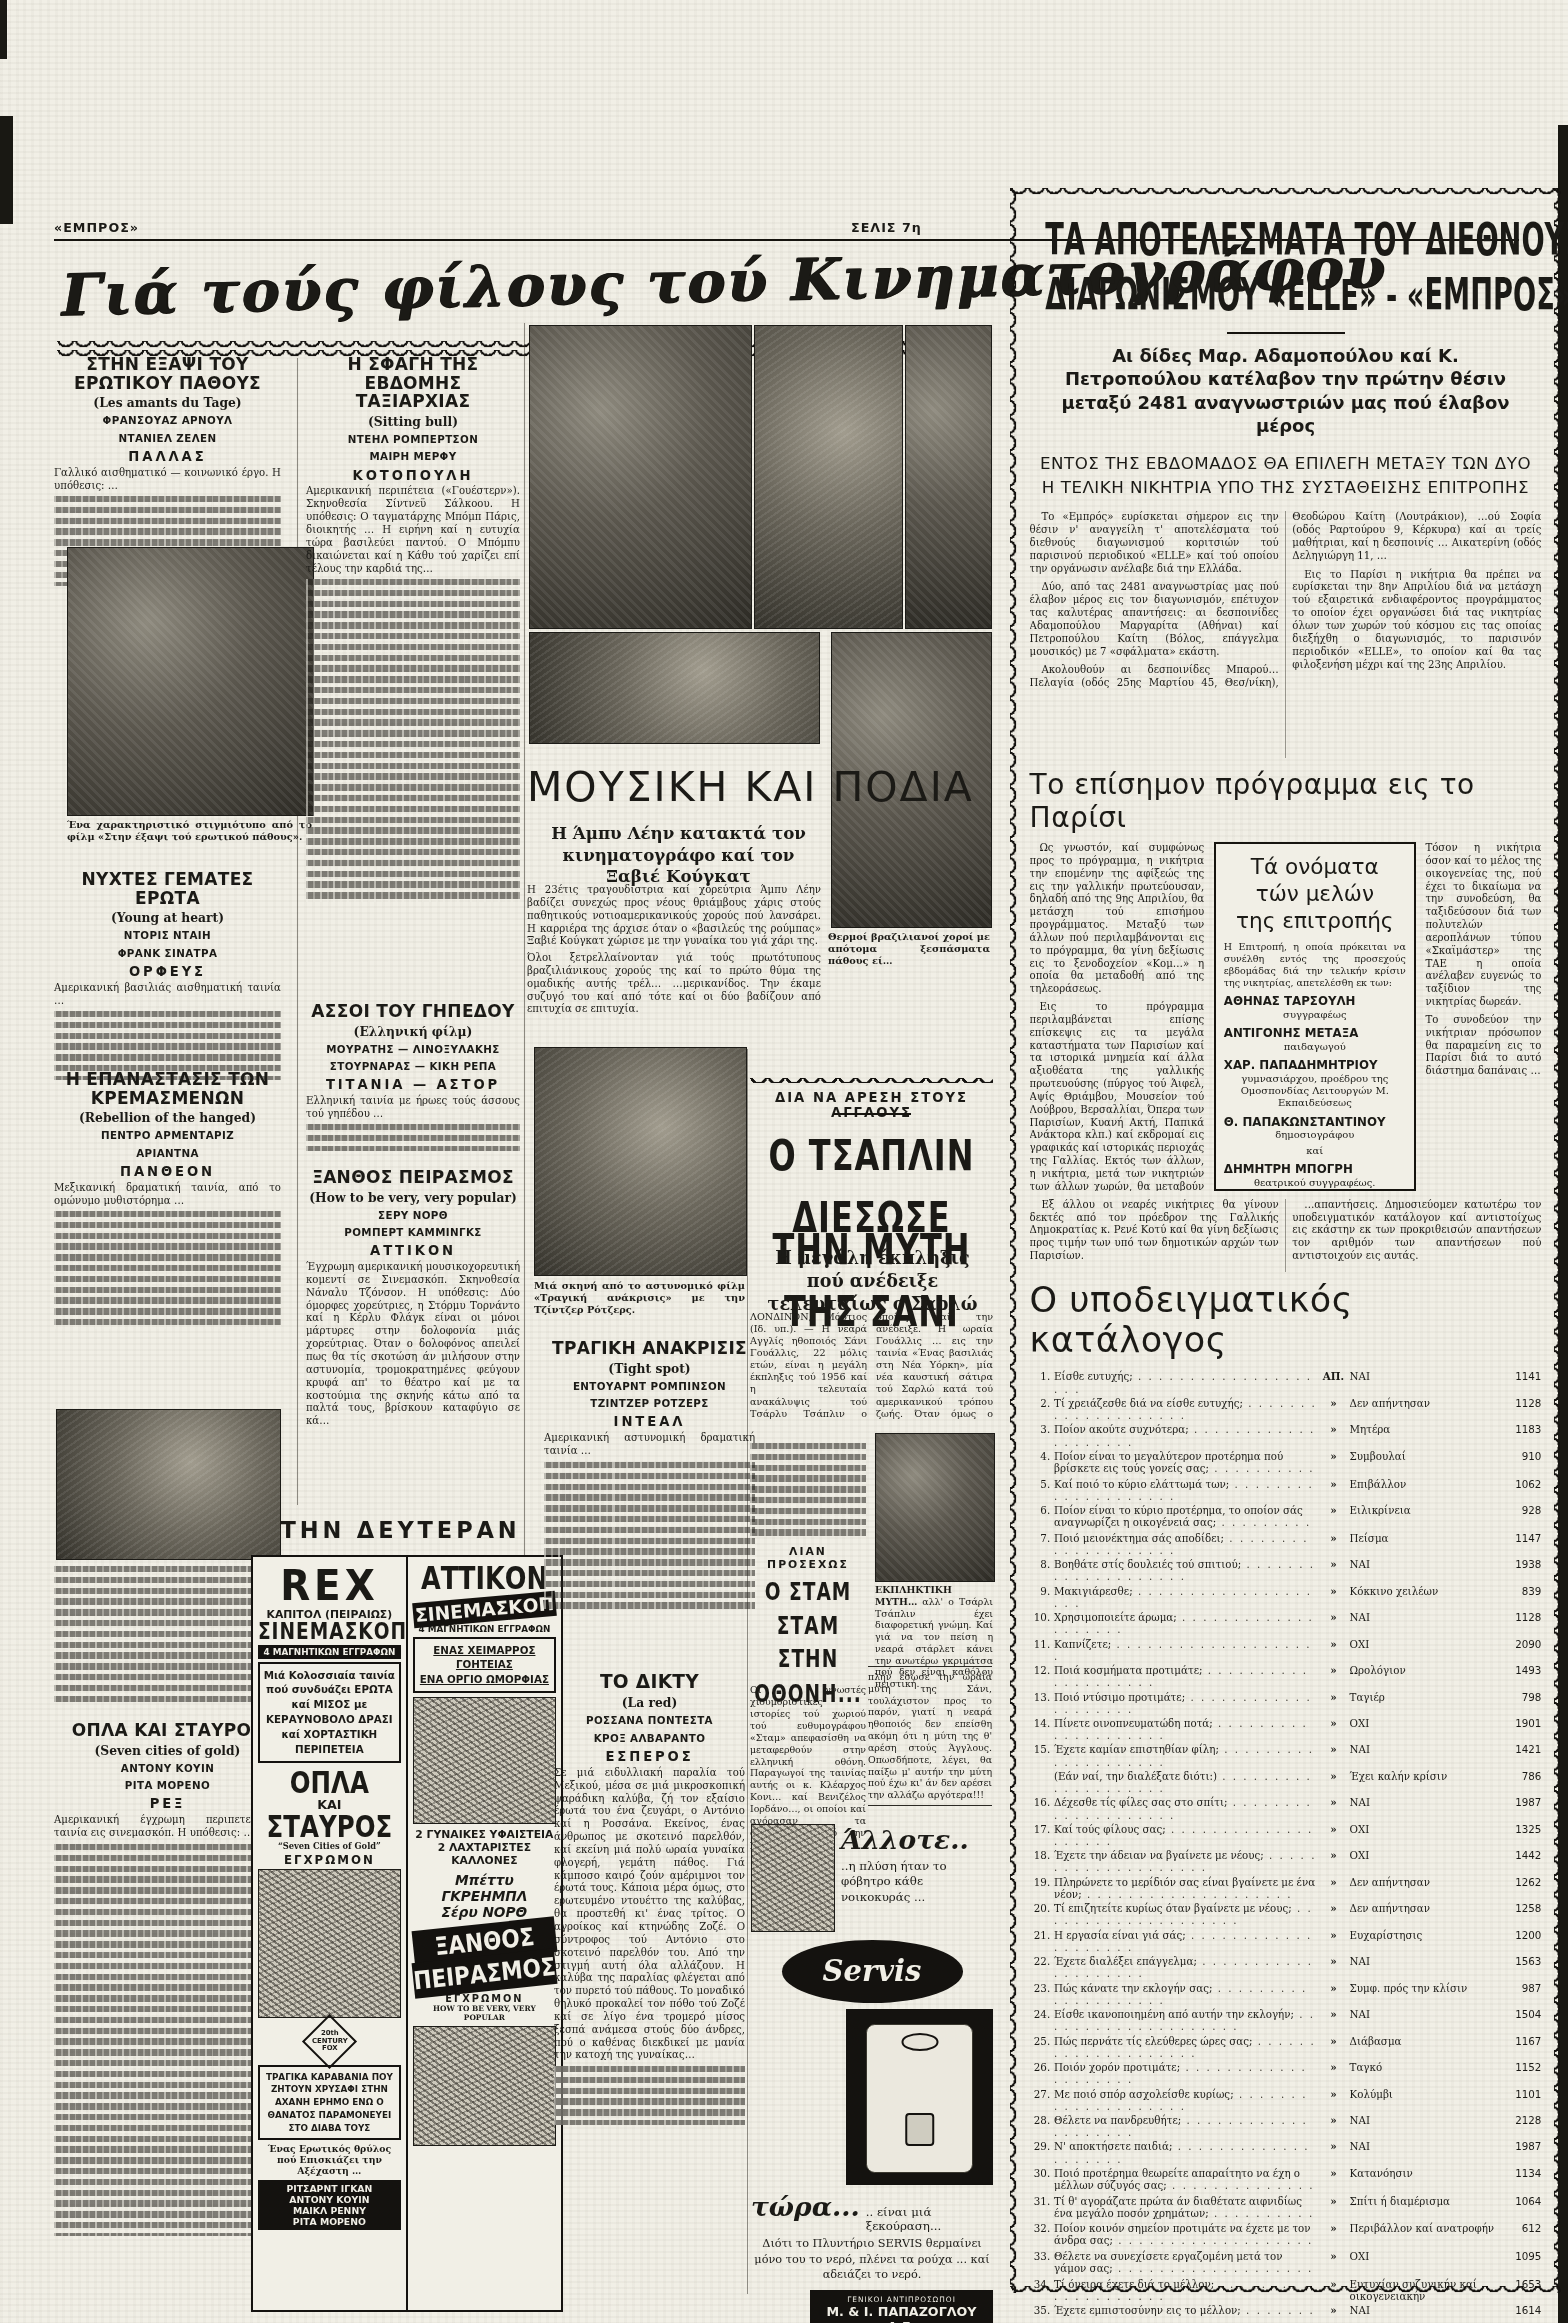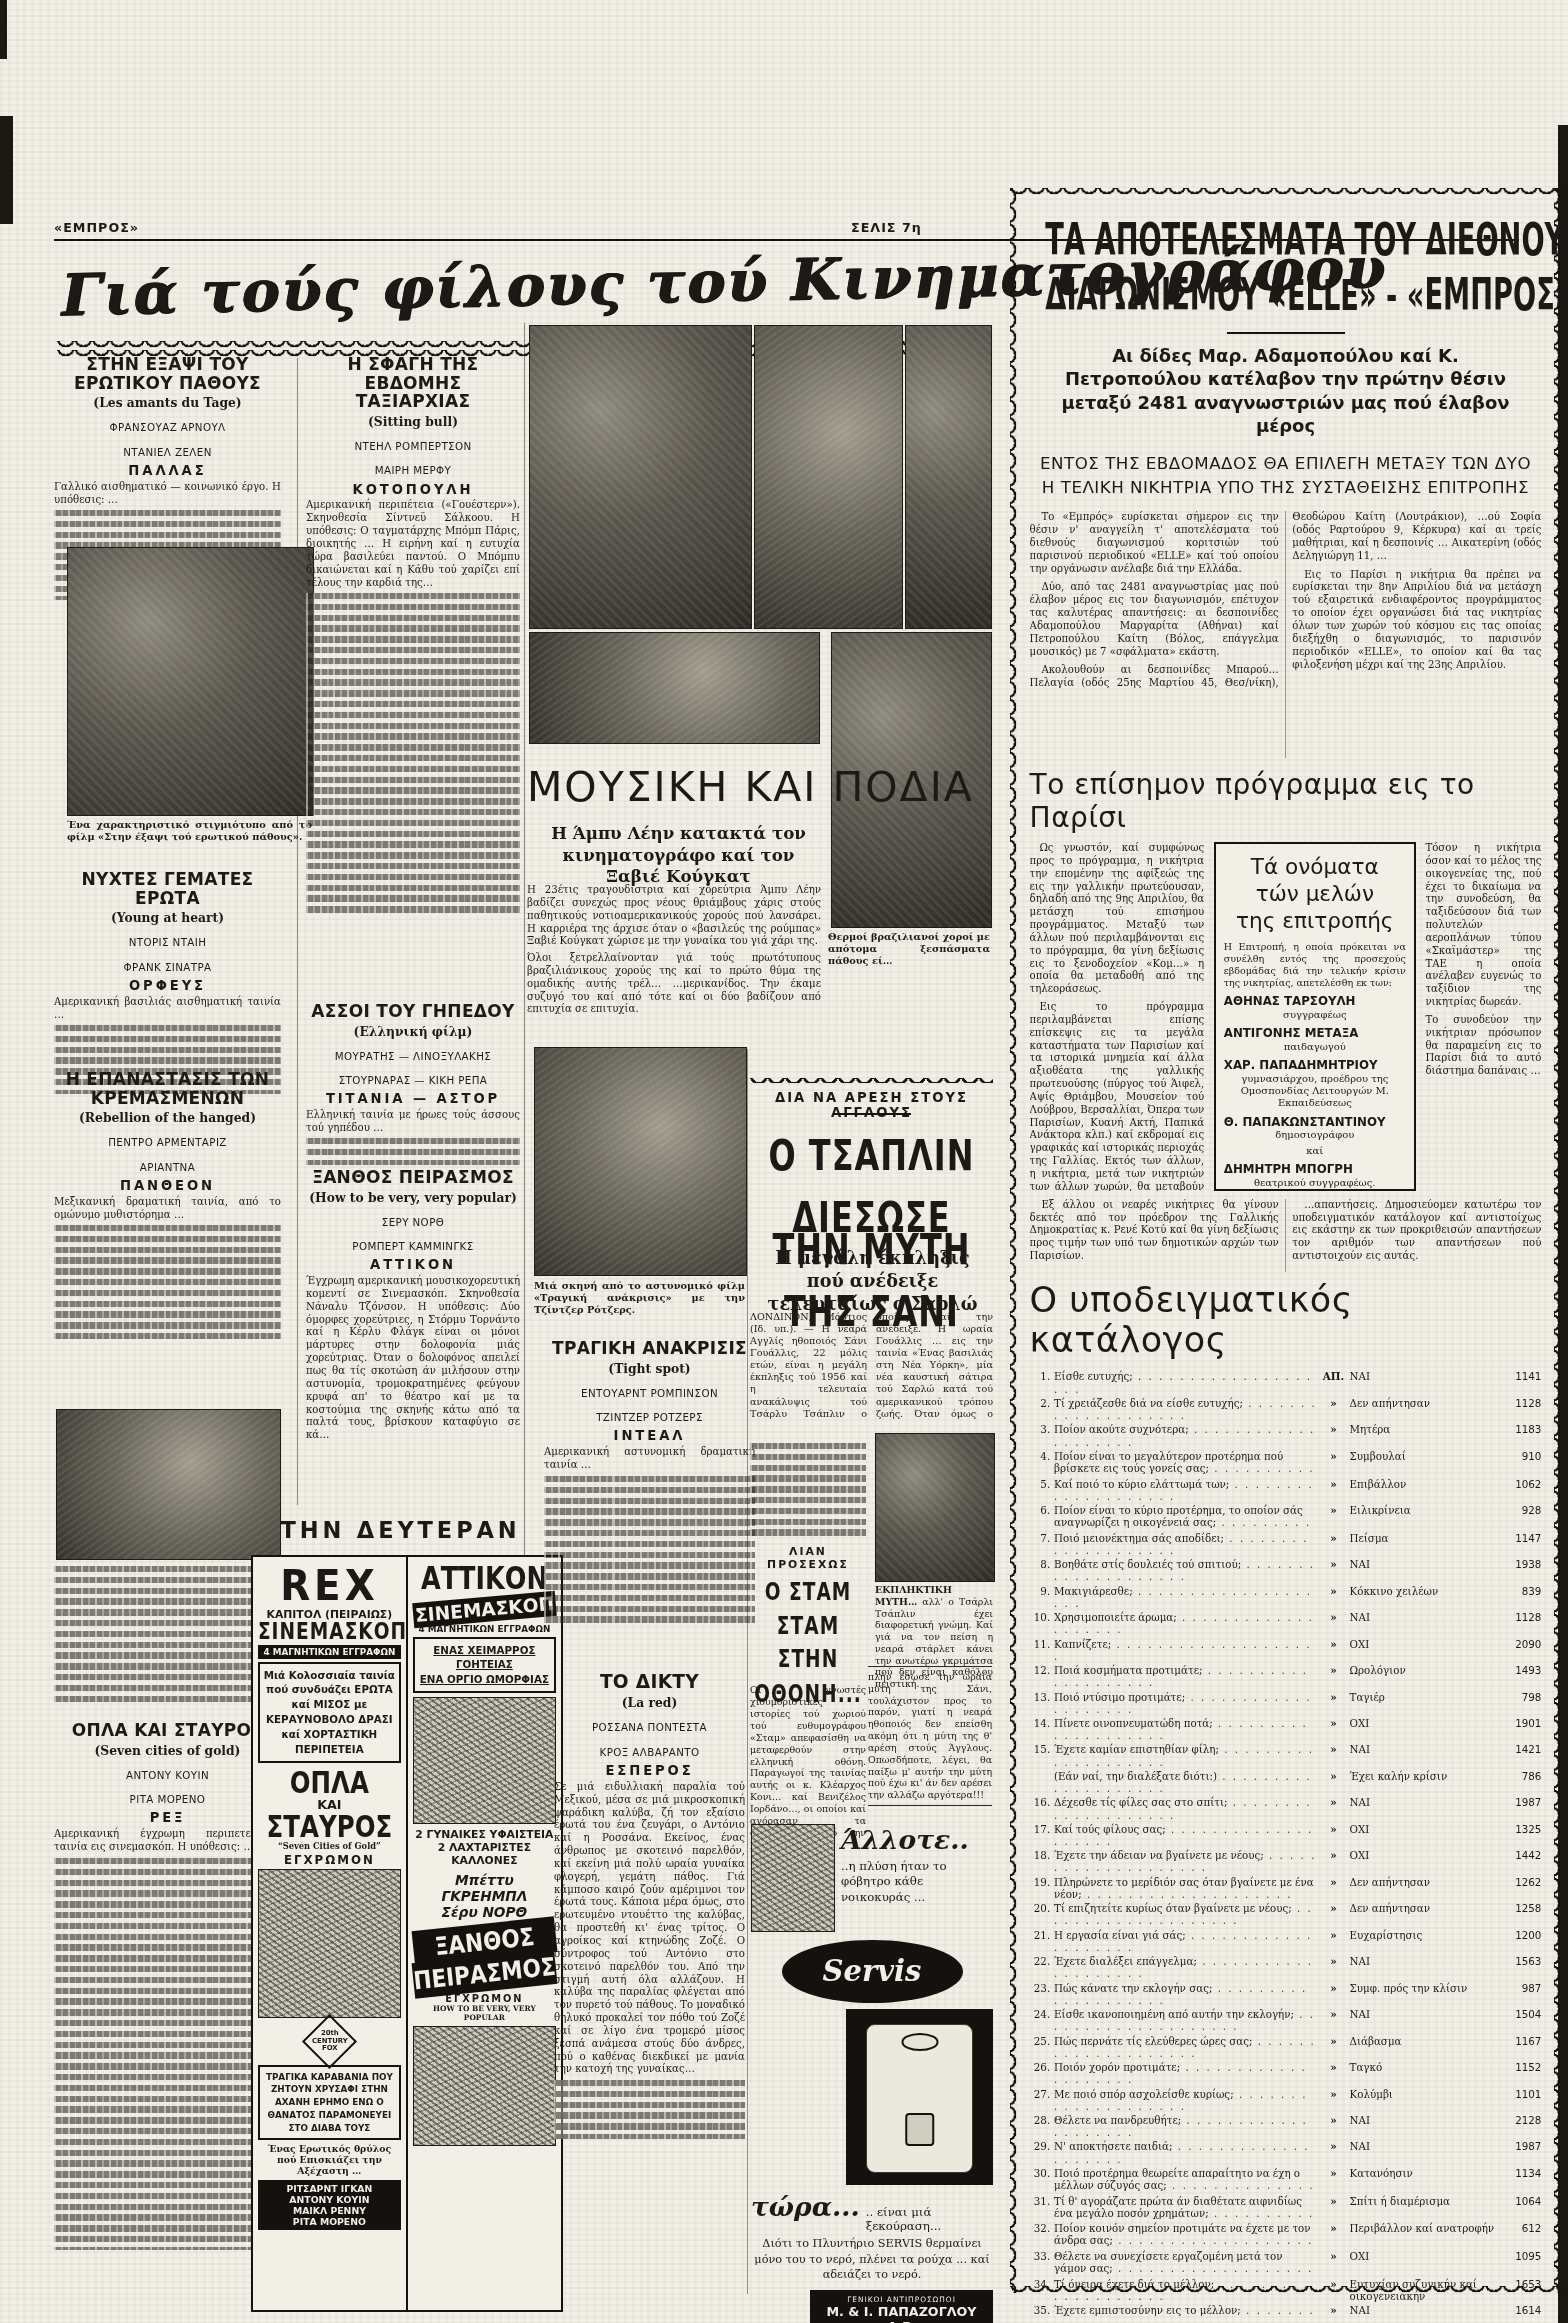--- a/index.html
+++ b/index.html
@@ -19,21 +19,21 @@
     letter-spacing:2px;transform:rotate(-1.2deg);white-space:nowrap;text-shadow:1.4px 0 #16140f,0 1px #16140f;}
 
   .wavx{height:6.9px;background-image:radial-gradient(circle at 8.8px -2.9px,rgba(0,0,0,0) 6.9px,#14120f 6.9px,#14120f 9.3px,rgba(0,0,0,0) 9.3px);
         background-size:17.6px 6.9px;background-repeat:repeat-x;}
   .wavv{width:6.9px;background-image:radial-gradient(circle at -2.9px 8.8px,rgba(0,0,0,0) 6.9px,#14120f 6.9px,#14120f 9.3px,rgba(0,0,0,0) 9.3px);
         background-size:6.9px 17.6px;background-repeat:repeat-y;}
   .vr{position:absolute;width:1px;background:rgba(45,42,34,.5);}
 
   .rtitle{font-family:"DejaVu Sans",sans-serif;font-weight:bold;font-size:17px;line-height:1.1;text-align:center;letter-spacing:0.3px;}
   .orig{font-size:12.3px;font-weight:bold;text-align:center;margin-top:2.9px;}
-  .cast{font-family:"DejaVu Sans",sans-serif;font-size:10.3px;font-weight:normal;text-align:center;line-height:1.3;letter-spacing:0.4px;margin-top:11px;}
+  .cast{font-family:"DejaVu Sans",sans-serif;font-size:10.3px;font-weight:bold;text-align:center;line-height:1.3;letter-spacing:0.4px;margin-top:4px;}
   .cine{font-family:"DejaVu Sans",sans-serif;font-size:13.2px;font-weight:bold;text-align:center;letter-spacing:2.9px;margin:3.9px 0 2.9px;}
   .body10{font-size:10.2px;line-height:1.26;text-align:justify;}
   .cap{font-size:9.8px;font-weight:bold;line-height:1.25;text-align:justify;}
   .fl{background:
       repeating-linear-gradient(90deg,rgba(241,239,230,.55) 0 2px,transparent 2px 6.9px,rgba(241,239,230,.35) 6.9px 8.8px,transparent 8.8px 13.7px),
       repeating-linear-gradient(to bottom,rgba(32,30,25,.55) 0 6.4px,transparent 6.4px 10.8px);}
   .ph{background:
       repeating-linear-gradient(45deg,rgba(255,255,255,.07) 0 2.9px,transparent 2.9px 6.9px),
       radial-gradient(circle at 32% 28%,#8d897d 0%,#5a564d 42%,#2c2a24 100%);
       border:1px solid #1c1b17;}
@@ -543,21 +543,21 @@
           <div class="catrow">
             <span class="num">18.</span>
             <span class="q">Έχετε την άδειαν να βγαίνετε με νέους;</span>
             <span class="lbl">»</span>
             <span class="ans">ΟΧΙ</span>
             <span class="n">1442</span>
           </div>
 
           <div class="catrow">
             <span class="num">19.</span>
-            <span class="q">Πληρώνετε το μερίδιόν σας όταν βγαίνετε με ένα νέον;</span>
+            <span class="q">Πληρώνετε το μερίδιόν σας είναι βγαίνετε με ένα νέον;</span>
             <span class="lbl">»</span>
             <span class="ans">Δεν απήντησαν</span>
             <span class="n">1262</span>
           </div>
 
           <div class="catrow">
             <span class="num">20.</span>
             <span class="q">Τί επιζητείτε κυρίως όταν βγαίνετε με νέους;</span>
             <span class="lbl">»</span>
             <span class="ans">Δεν απήντησαν</span>

